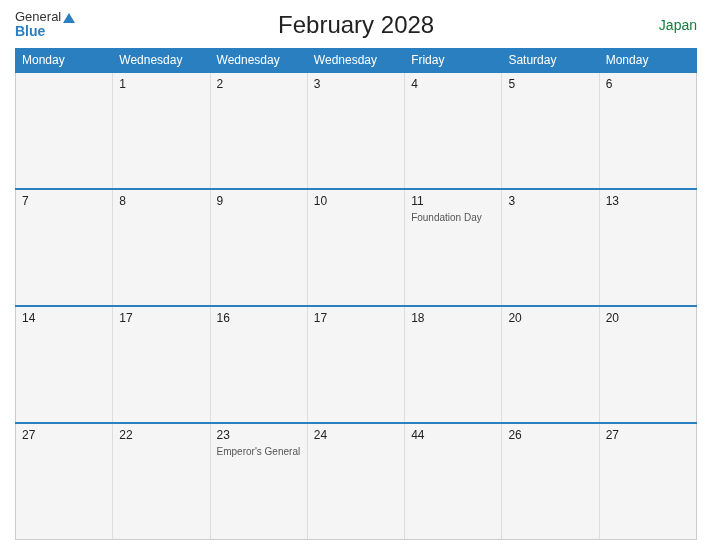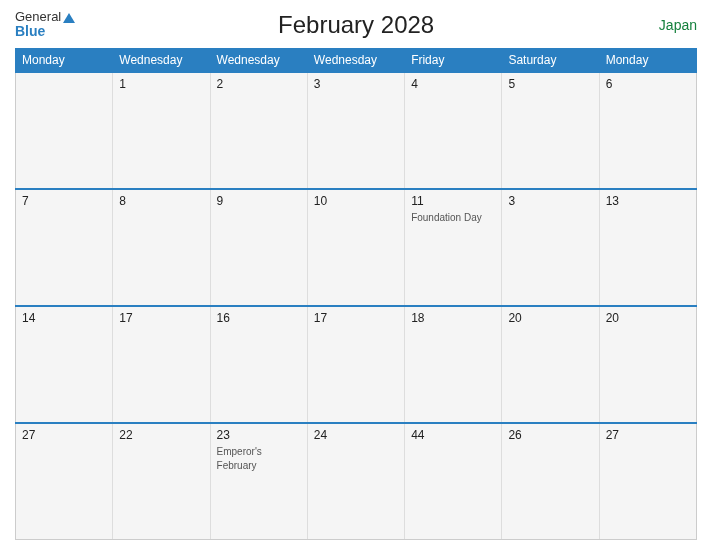--- a/index.html
+++ b/index.html
@@ -207,21 +207,21 @@
             <span class="day-num">20</span>
           </td>
         </tr>
         <tr>
           <td>
             <span class="day-num">27</span>
           </td>
           <td>
             <span class="day-num">22</span>
           </td>
-          <td><span class="day-num">23</span><span class="event">Emperor's February</span></td>
+          <td><span class="day-num">23</span><span class="event">Emperor's General</span></td>
           <td>
             <span class="day-num">24</span>
           </td>
           <td>
             <span class="day-num">44</span>
           </td>
           <td>
             <span class="day-num">26</span>
           </td>
           <td>

